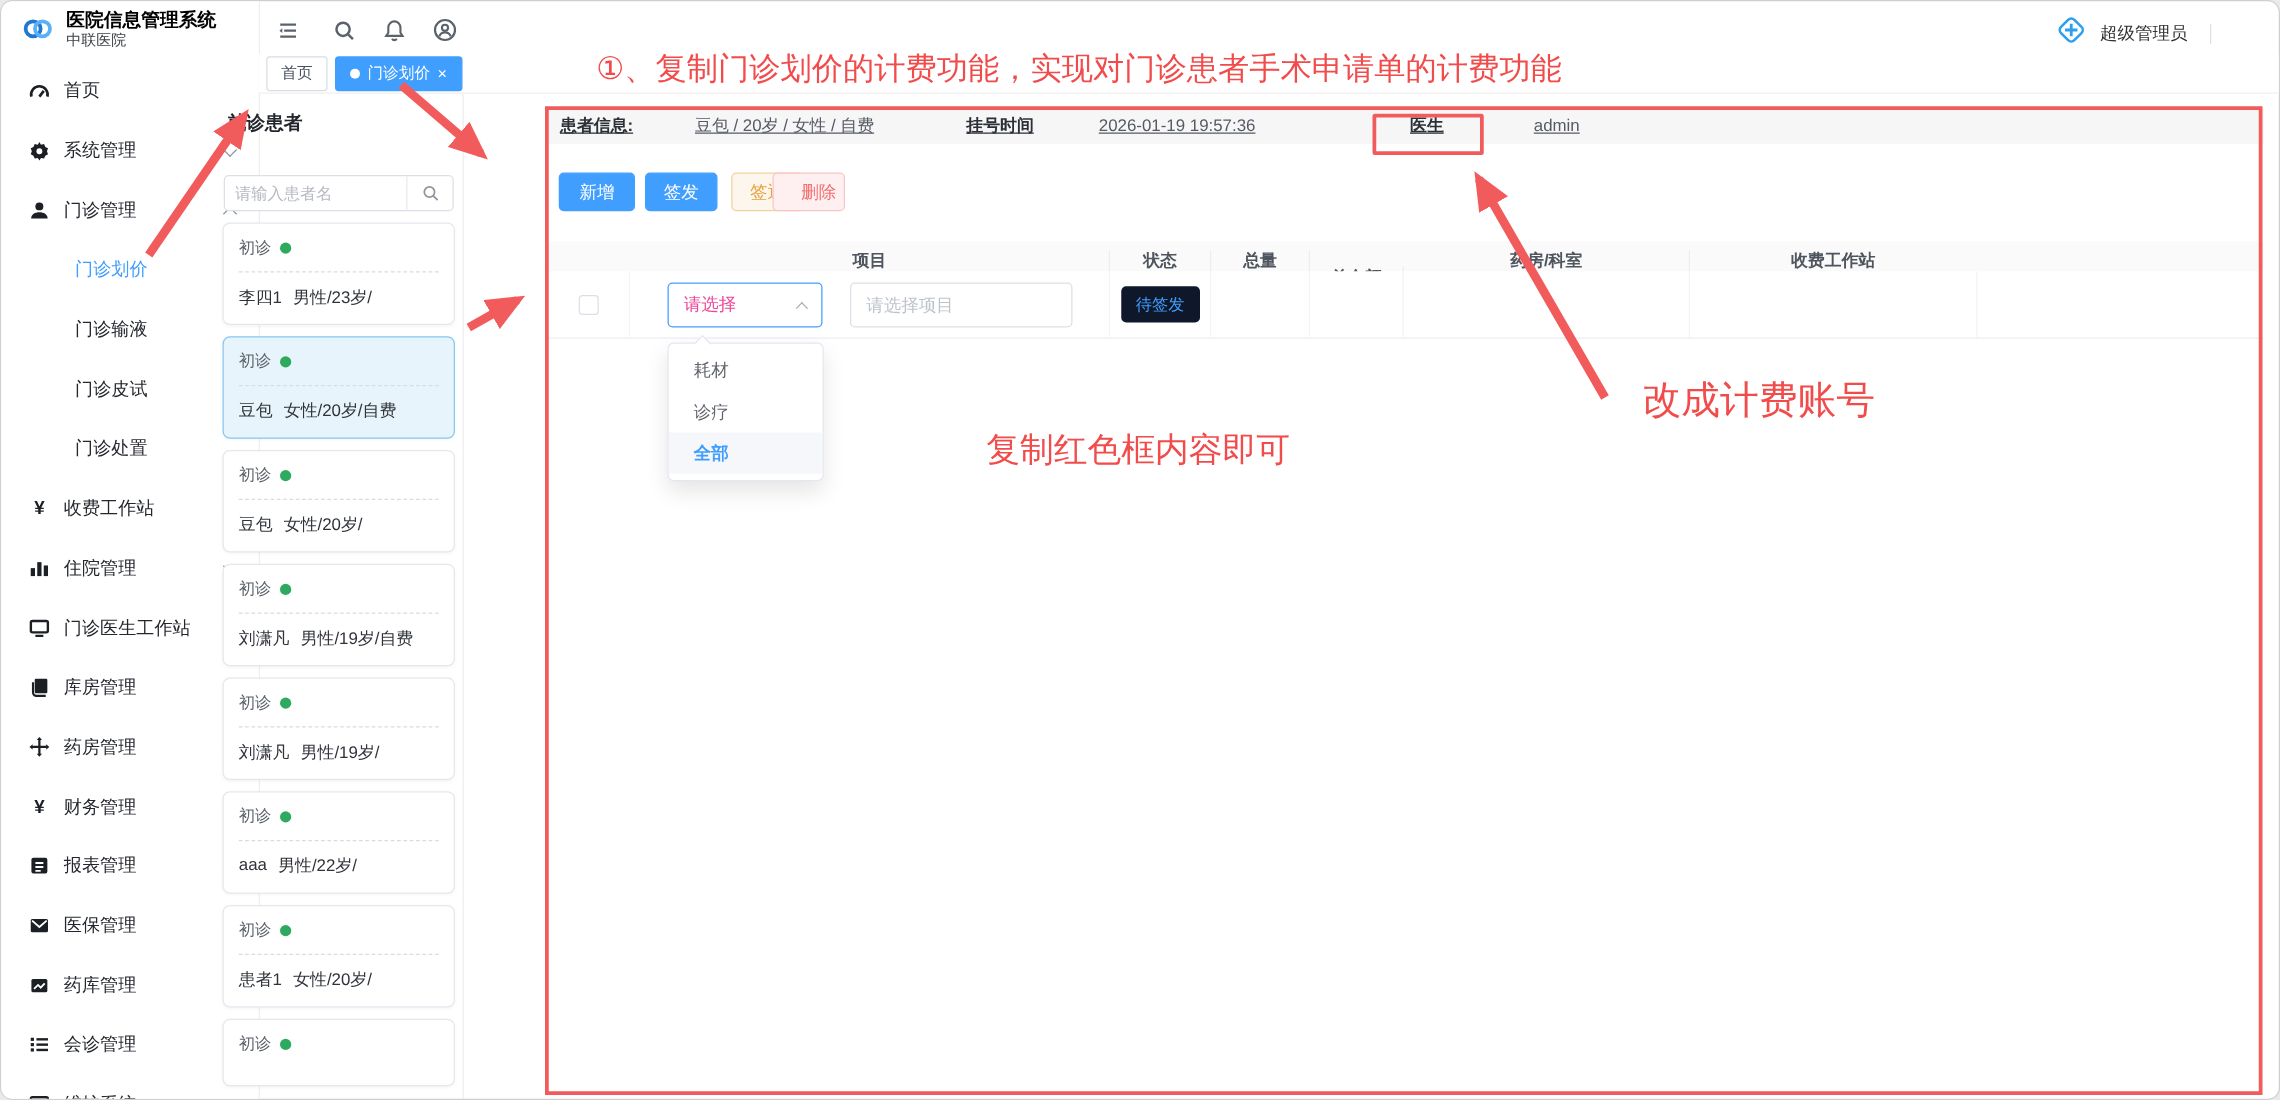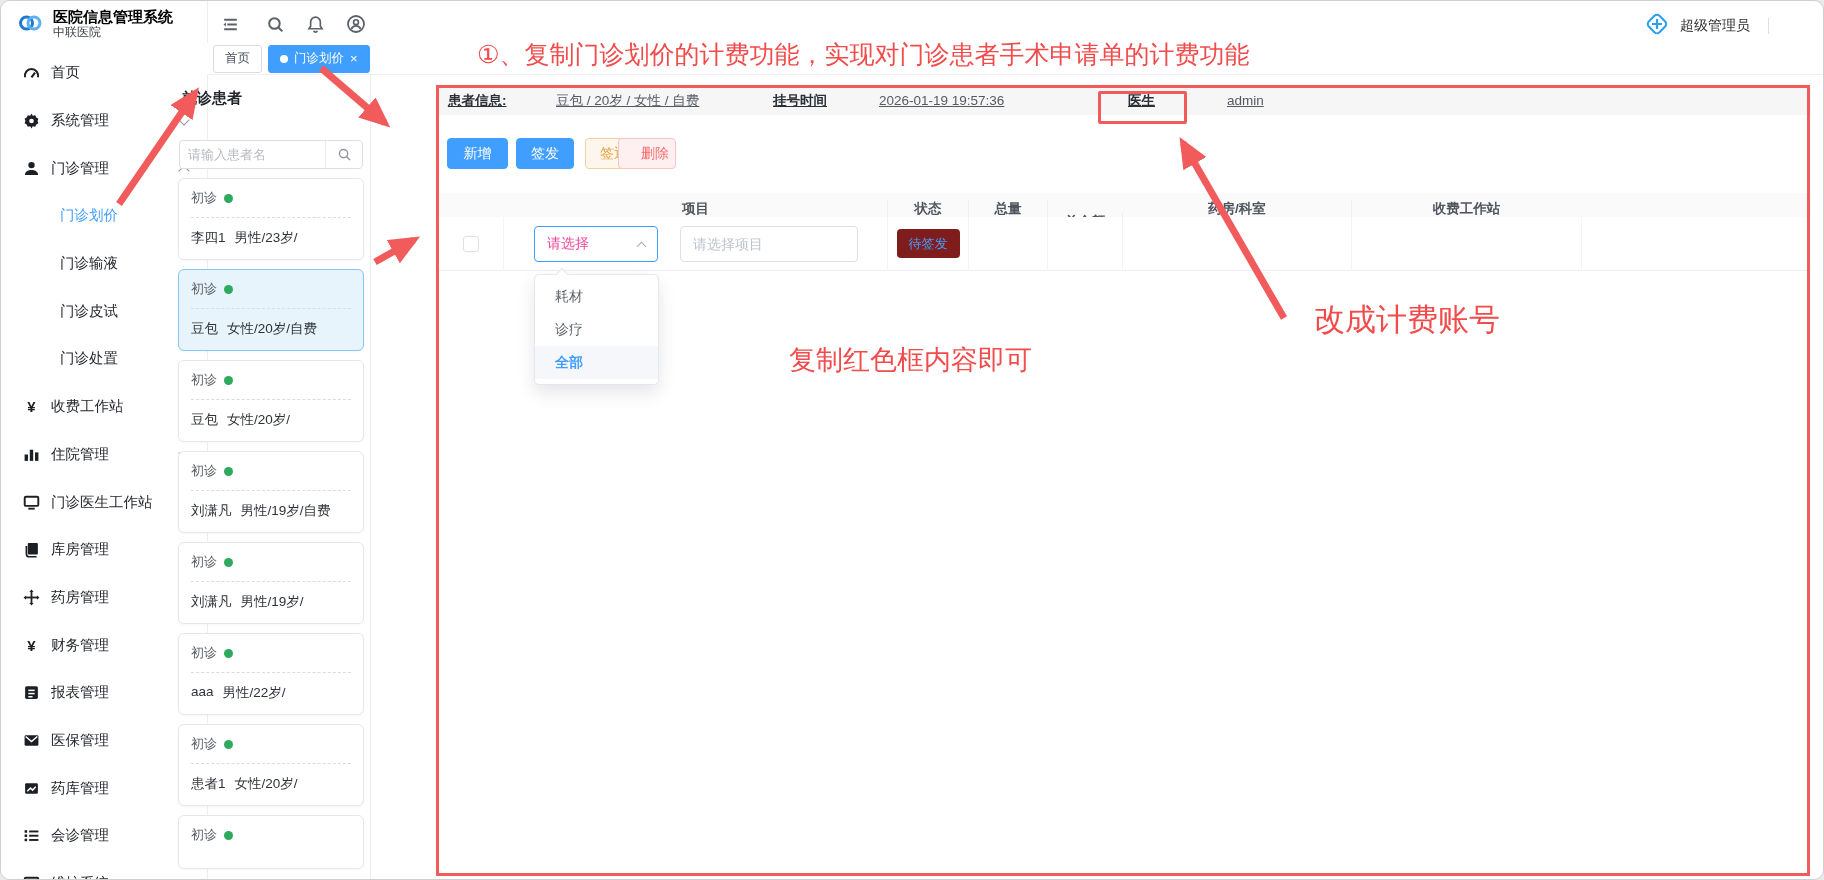--- a/index.html
+++ b/index.html
@@ -59,21 +59,21 @@
   .trow{position:absolute;left:437px;top:216px;width:1373px;height:54px;background:#fff;display:flex;z-index:2;box-sizing:border-box;border-bottom:1px solid #ebeef5;}
   .td{position:relative;border-right:1px solid #f2f4f7;box-sizing:border-box;display:flex;align-items:center;justify-content:center;}
   .td:last-child{border-right:none;}
   .cbx{appearance:none;-webkit-appearance:none;width:16px;height:16px;border:1px solid #dcdfe6;border-radius:3px;background:#fff;margin:0;cursor:pointer;}
   .sel{position:absolute;left:30px;top:9px;width:124px;height:36px;border:1px solid #409eff;border-radius:4px;background:#fff;display:flex;align-items:center;padding:0 10px 0 12px;box-sizing:border-box;cursor:pointer;}
   .sel .ph{font-size:14px;color:#ec4899;flex:1;}
   .sel .caret{width:10px;height:10px;position:relative;}
   .sel .caret::before{content:"";position:absolute;left:1px;top:4px;width:6px;height:6px;border-right:1.3px solid #a8abb2;border-bottom:1.3px solid #a8abb2;transform:rotate(-135deg);}
   .itm-input{position:absolute;left:176px;top:9px;width:178px;height:36px;border:1px solid #dcdfe6;border-radius:4px;padding:0 12px;font-size:14px;color:#303133;box-sizing:border-box;outline:none;font-family:inherit;}
   .itm-input::placeholder{color:#bfc4cc;}
-  .badge{display:inline-block;background:#7f1d1d;color:#409eff;font-size:13px;line-height:29px;padding:0 12px;border-radius:4px;}
+  .badge{display:inline-block;background:#0f172a;color:#409eff;font-size:13px;line-height:29px;padding:0 12px;border-radius:4px;}
   .dropdown{position:absolute;left:533px;top:273px;width:125px;background:#fff;border:1px solid #e4e7ed;border-radius:5px;box-shadow:0 8px 18px rgba(0,0,0,.1);z-index:26;padding:5px 0;box-sizing:border-box;}
   .dropdown::before{content:"";position:absolute;top:-5px;left:22px;width:9px;height:9px;background:#fff;border-left:1px solid #e4e7ed;border-top:1px solid #e4e7ed;transform:rotate(45deg);}
   .dd-item{height:33px;line-height:33px;padding-left:20px;font-size:14px;color:#5f646c;cursor:pointer;}
   .dd-item.selected{color:#409eff;background:#f5f7fa;font-weight:bold;}
   
   .red-frame{position:absolute;left:435px;top:84px;width:1374px;height:791px;border:3px solid #f15b5b;z-index:15;pointer-events:none;box-sizing:border-box;}
   .doctor-frame{position:absolute;left:1097px;top:90px;width:89px;height:33px;border:3px solid #f15b5b;border-radius:2px;z-index:20;pointer-events:none;box-sizing:border-box;}
   .note{position:absolute;color:#f24b4b;z-index:22;white-space:nowrap;pointer-events:none;}
   .note-top{left:476px;top:37px;font-size:25px;}
   .note-center{left:788px;top:341px;font-size:27px;}

